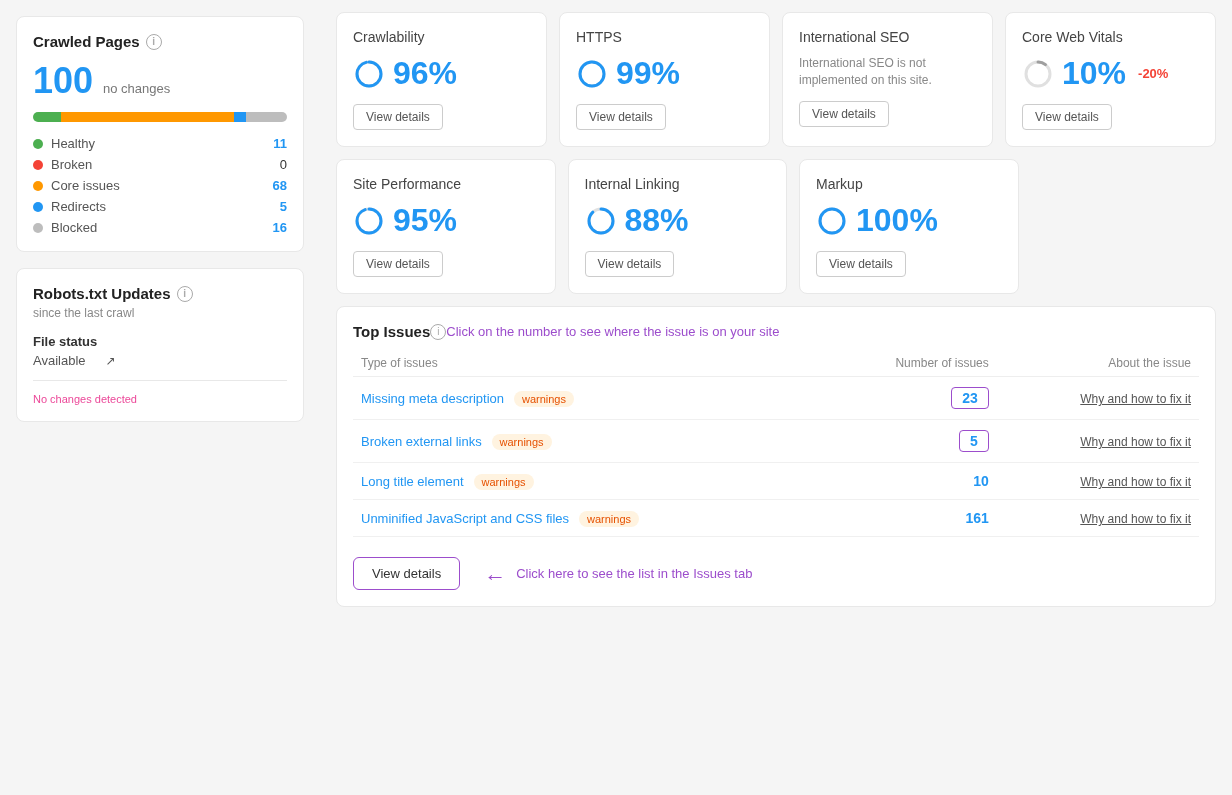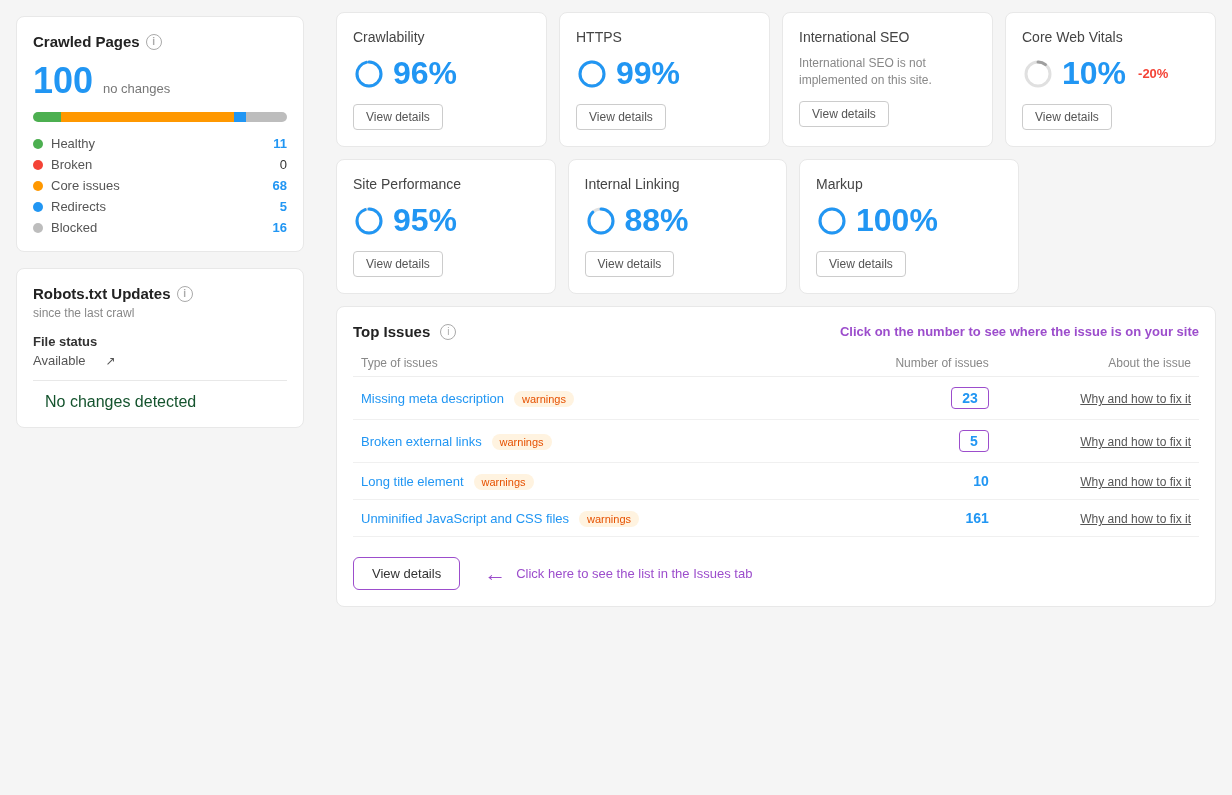--- a/index.html
+++ b/index.html
@@ -30,40 +30,40 @@
     .legend-value { font-weight: 600; color: #2196f3; font-size: 13px; }
     .legend-value.zero { color: #333; font-weight: normal; }
 
     
     .robots-title { font-size: 15px; font-weight: 700; color: #222; display: flex; align-items: center; gap: 6px; }
     .since-label { font-size: 12px; color: #888; margin-top: 4px; }
     .file-status-label { font-weight: 700; font-size: 13px; margin-top: 14px; }
     .file-available { display: flex; align-items: center; gap: 20px; color: #555; font-size: 13px; margin-top: 4px; }
     .ext-link-icon { color: #555; font-size: 12px; }
     .divider { border: none; border-top: 1px solid #e8e8e8; margin: 12px 0; }
-    .no-changes-text { font-size: 16px; color: #14532d; margin-left: 12px; }
+    .no-changes-text { font-size: 11px; color: #ec4899; }
 
     
     .main { flex: 1; padding: 12px 16px; display: flex; flex-direction: column; gap: 12px; }
 
     
     .metrics-row { display: flex; gap: 12px; }
     .metric-card { background: #fff; border-radius: 8px; border: 1px solid #e8e8e8; padding: 16px; flex: 1; }
     .metric-card-title { font-size: 14px; color: #444; font-weight: 400; margin-bottom: 10px; }
     .metric-value-row { display: flex; align-items: center; gap: 8px; margin-bottom: 12px; }
     .metric-percent { font-size: 32px; font-weight: 700; color: #2196f3; }
     .metric-change-neg { font-size: 13px; color: #f44336; font-weight: 600; margin-left: 4px; }
     .metric-desc { font-size: 12px; color: #888; line-height: 1.4; margin-bottom: 12px; }
     .view-details-btn { border: 1px solid #ccc; background: #fff; border-radius: 4px; padding: 5px 12px; font-size: 12px; color: #555; cursor: pointer; }
 
     
     .issues-section { background: #fff; border-radius: 8px; border: 1px solid #e8e8e8; padding: 16px; }
-    .issues-header { display: flex; align-items: center; gap: 10px; margin-bottom: 10px; }
+    .issues-header { display: flex; align-items: center; margin-bottom: 10px; }
     .issues-title { font-size: 15px; font-weight: 700; color: #222; }
-    .issues-hint { color: #9c4dcc; font-size: 13px; flex: 1; text-align: right; font-weight: bold; }
+    .issues-hint { color: #9c4dcc; font-size: 13px; flex: 1; text-align: left; }
 
     
     .issues-table { width: 100%; border-collapse: collapse; }
     .issues-table th { font-size: 12px; color: #888; font-weight: normal; padding: 6px 8px; text-align: left; border-bottom: 1px solid #eee; }
     .issues-table th.right { text-align: right; }
     .issues-table td { padding: 10px 8px; border-bottom: 1px solid #f0f0f0; vertical-align: middle; }
     .issue-name { color: #2196f3; font-size: 13px; }
     .badge-warning { background: #fff3e0; color: #e65100; border-radius: 10px; padding: 2px 8px; font-size: 11px; margin-left: 6px; }
     .issue-count { font-size: 14px; font-weight: 600; color: #2196f3; text-align: right; }
     .issue-count-boxed { display: inline-block; border: 1.5px solid #9c4dcc; border-radius: 4px; padding: 2px 10px; color: #2196f3; font-weight: 600; font-size: 14px; }

